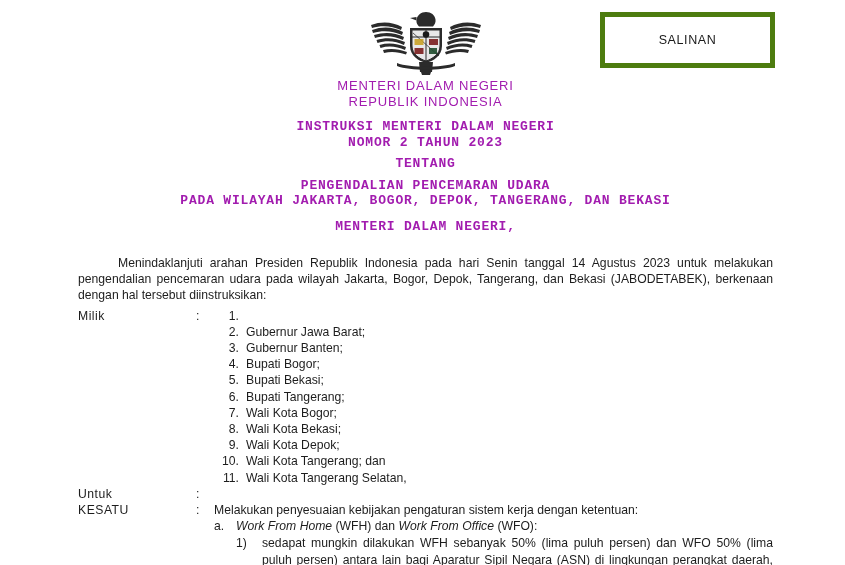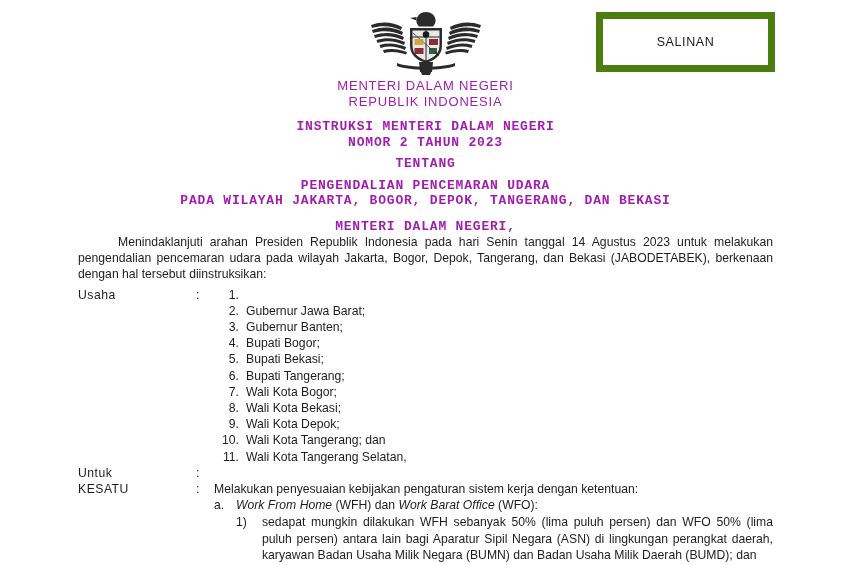--- a/index.html
+++ b/index.html
@@ -22,21 +22,21 @@
     padding: 8px 72px 0 78px;
   }
 
   
   .stamp-box {
     position: absolute;
     top: 12px;
     right: 70px;
     width: 165px;
     height: 46px;
-    border: 7px solid #4d7c0f;
+    border: 5px solid #4d7c0f;
     display: flex;
     align-items: center;
     justify-content: center;
   }
   .stamp-box span {
     font-family: "Liberation Sans", sans-serif;
     font-size: 12.5px;
     letter-spacing: 0.6px;
     color: #1a1a1a;
   }
@@ -69,21 +69,21 @@
   .gap8 { height: 10px; }
   .gap3 { height: 4px; }
 
   
   .para {
     font-family: "Liberation Sans", sans-serif;
     font-size: 12.2px;
     line-height: 16.2px;
     text-align: justify;
     color: #1d1d1d;
-    margin-top: 0;
+    margin-top: 21px;
   }
   .para .indent { display: inline-block; width: 40px; }
 
   
   .row {
     display: flex;
     align-items: flex-start;
     font-family: "Liberation Sans", sans-serif;
     font-size: 12.2px;
     line-height: 16.2px;
@@ -213,21 +213,21 @@
   <div class="center hd b">PENGENDALIAN PENCEMARAN UDARA</div>
   <div class="center hd b">PADA WILAYAH JAKARTA, BOGOR, DEPOK, TANGERANG, DAN BEKASI</div>
   <div class="gap8"></div>
   <div class="center hd b">MENTERI DALAM NEGERI,</div>
 
   <div class="para"><span class="indent"></span><span>Menindaklanjuti arahan Presiden Republik Indonesia pada hari Senin tanggal 14 Agustus 2023 untuk melakukan pengendalian pencemaran udara pada wilayah Jakarta, Bogor, Depok, Tangerang, dan Bekasi (JABODETABEK), berkenaan dengan hal tersebut diinstruksikan:</span></div>
 
   <div class="gap3"></div>
 
   <div class="row">
-    <div class="label">Usaha</div>
+    <div class="label">Milik</div>
     <div class="colon">:</div>
     <div class="content">
       <ul class="reciplist">
         <li>
             <span class="num">1.</span>
           </li>
         <li>
             <span class="num">2.</span>
             <span>Gubernur Jawa Barat;</span>
           </li>
@@ -278,21 +278,21 @@
   </div>
 
   <div class="row">
     <div class="label">KESATU</div>
     <div class="colon">:</div>
     <div class="content">
       <div>Melakukan penyesuaian kebijakan pengaturan sistem kerja dengan ketentuan:</div>
       <div class="subrow">
         <div class="marker">a.</div>
         <div class="body nojust">
-          <i>Work From Home</i><span> (WFH) dan </span><i>Work Barat Office</i><span> (WFO):</span>
+          <i>Work From Home</i><span> (WFH) dan </span><i>Work From Office</i><span> (WFO):</span>
           <div class="numrow">
             <div class="marker">1)</div>
             <div class="body">sedapat mungkin dilakukan WFH sebanyak 50% (lima puluh persen) dan WFO 50% (lima puluh persen) antara lain bagi Aparatur Sipil Negara (ASN) di lingkungan perangkat daerah, karyawan Badan Usaha Milik Negara (BUMN) dan Badan Usaha Milik Daerah (BUMD); dan</div>
           </div>
           
         </div>
       </div>
     </div>
   </div>
 

